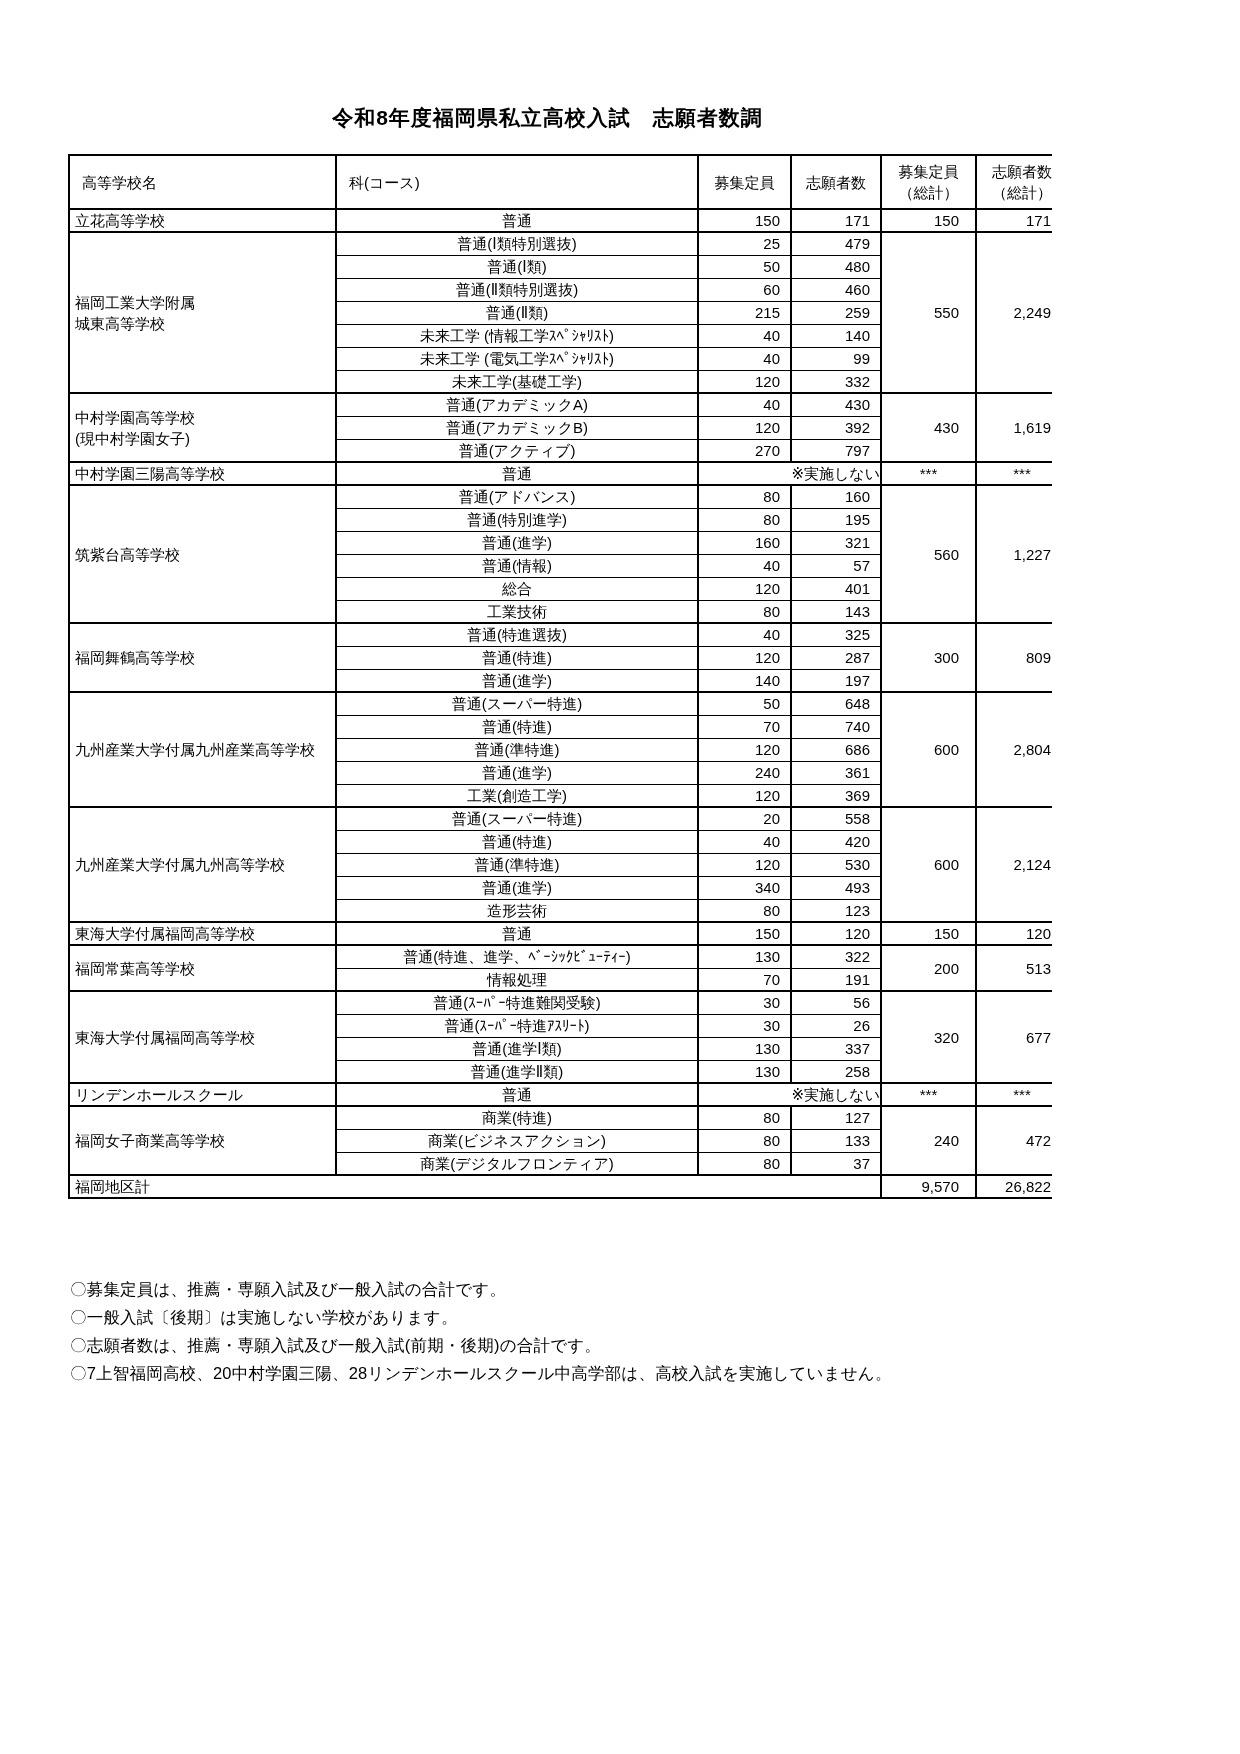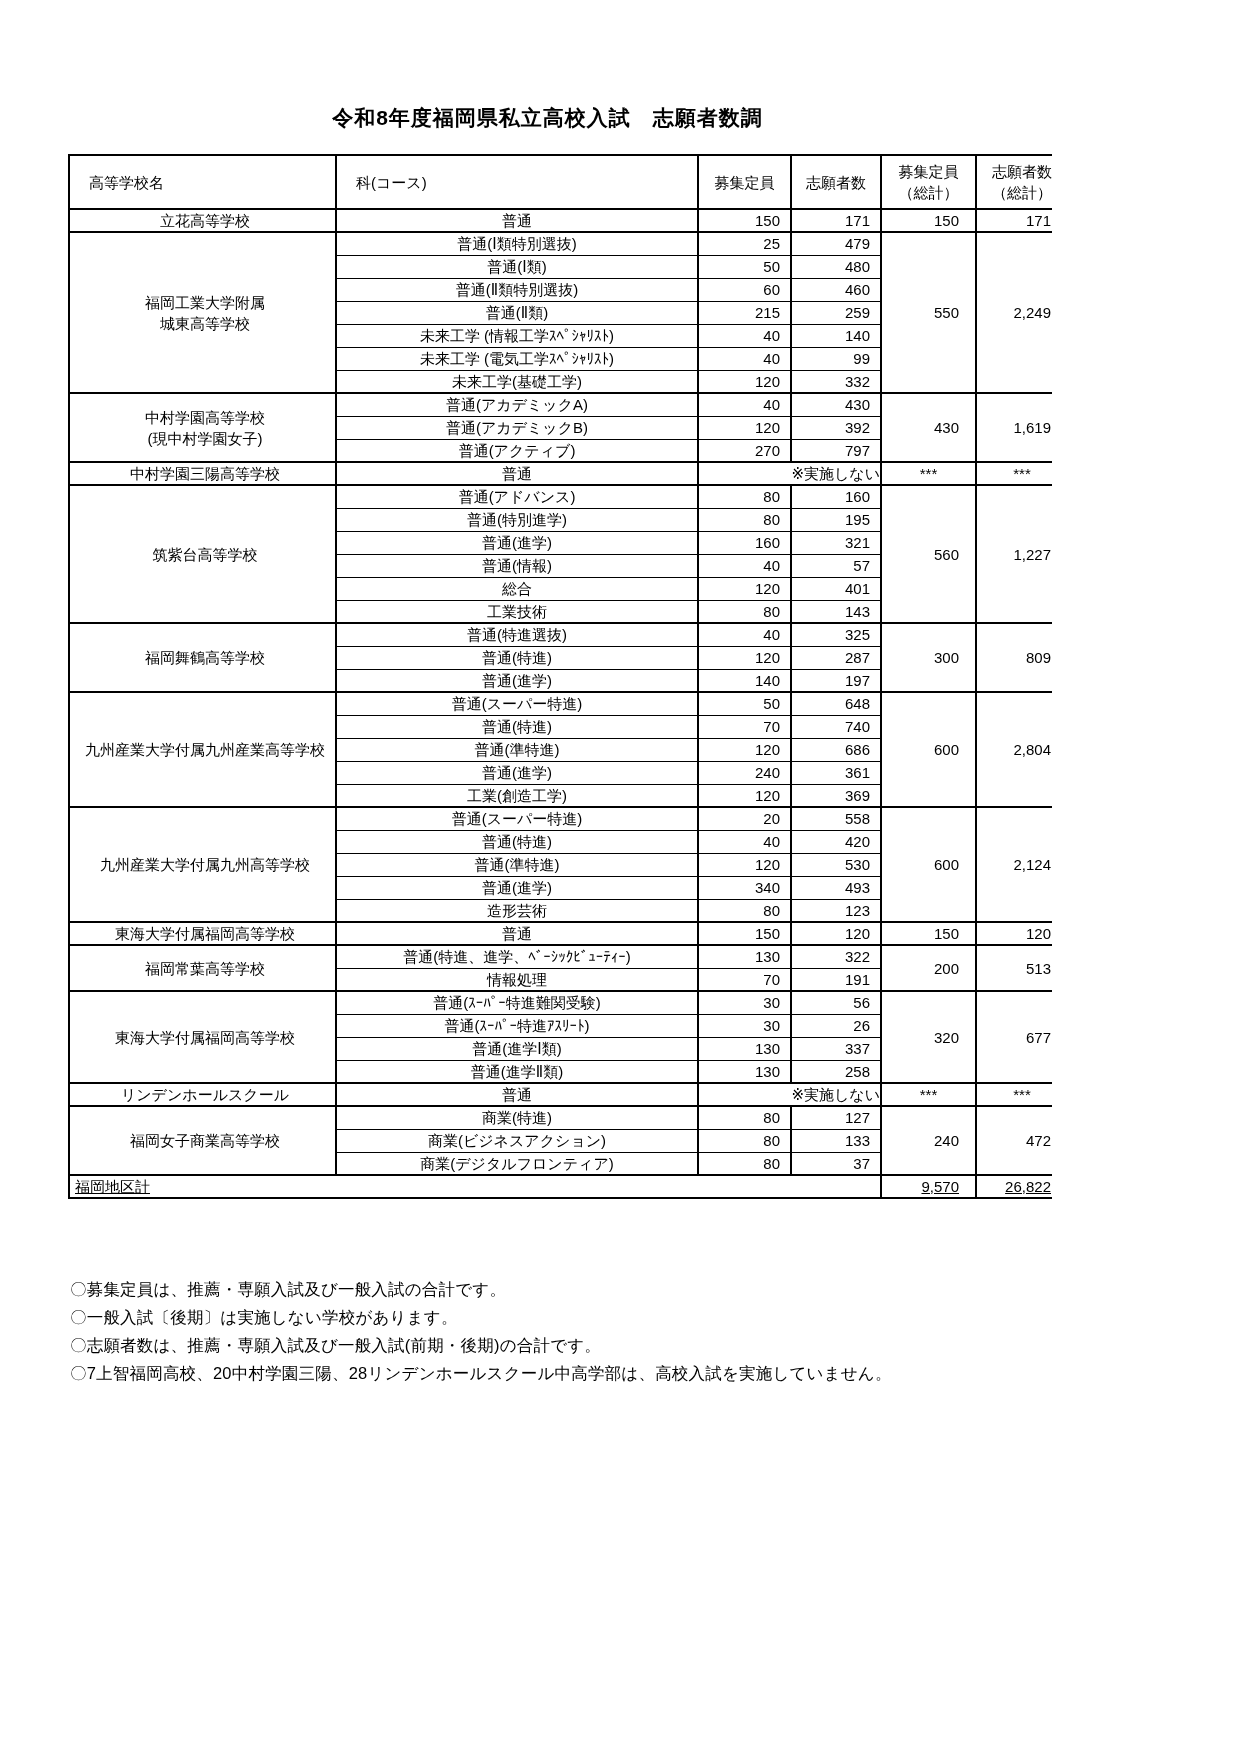--- a/index.html
+++ b/index.html
@@ -49,29 +49,29 @@
   }
   table.applicant-table { border: 2px solid #000; }
 
   table.applicant-table thead th {
     height: 54px;
     border-bottom-width: 2px;
     font-weight: normal;
     white-space: pre-line;
     line-height: 21px;
   }
-  th.h-left { text-align: left; padding-left: 19px; }
+  th.h-left { text-align: left; padding-left: 12px; }
   th.h-center { text-align: center; }
 
   table.applicant-table tbody td { height: 23px; line-height: 21px; }
 
   tr.group-start td { border-top-width: 2px; }
 
   td.school-cell {
-    text-align: center;
+    text-align: left;
     padding-left: 5px;
     vertical-align: middle;
     white-space: pre-line;
     line-height: 20px;
   }
   td.course-cell {
     text-align: center;
     white-space: nowrap;
   }
   td.num-cell {
@@ -82,21 +82,21 @@
     text-align: right;
     padding-left: 16px;
   }
   td.total-cell {
     text-align: right;
     padding-right: 16px;
     vertical-align: middle;
   }
   td.total-cell.asterisk { text-align: center; padding-right: 0; }
 
-  tr.summary-row td { height: 26px; border-top-width: 2px; text-decoration: underline; }
+  tr.summary-row td { height: 26px; border-top-width: 2px; }
   td.summary-label-cell { text-align: left; padding-left: 5px; }
 
   .notes {
     margin-top: 76px;
     margin-left: 70px;
     font-size: 16.5px;
     line-height: 28px;
     letter-spacing: 0.2px;
   }
 </style>

